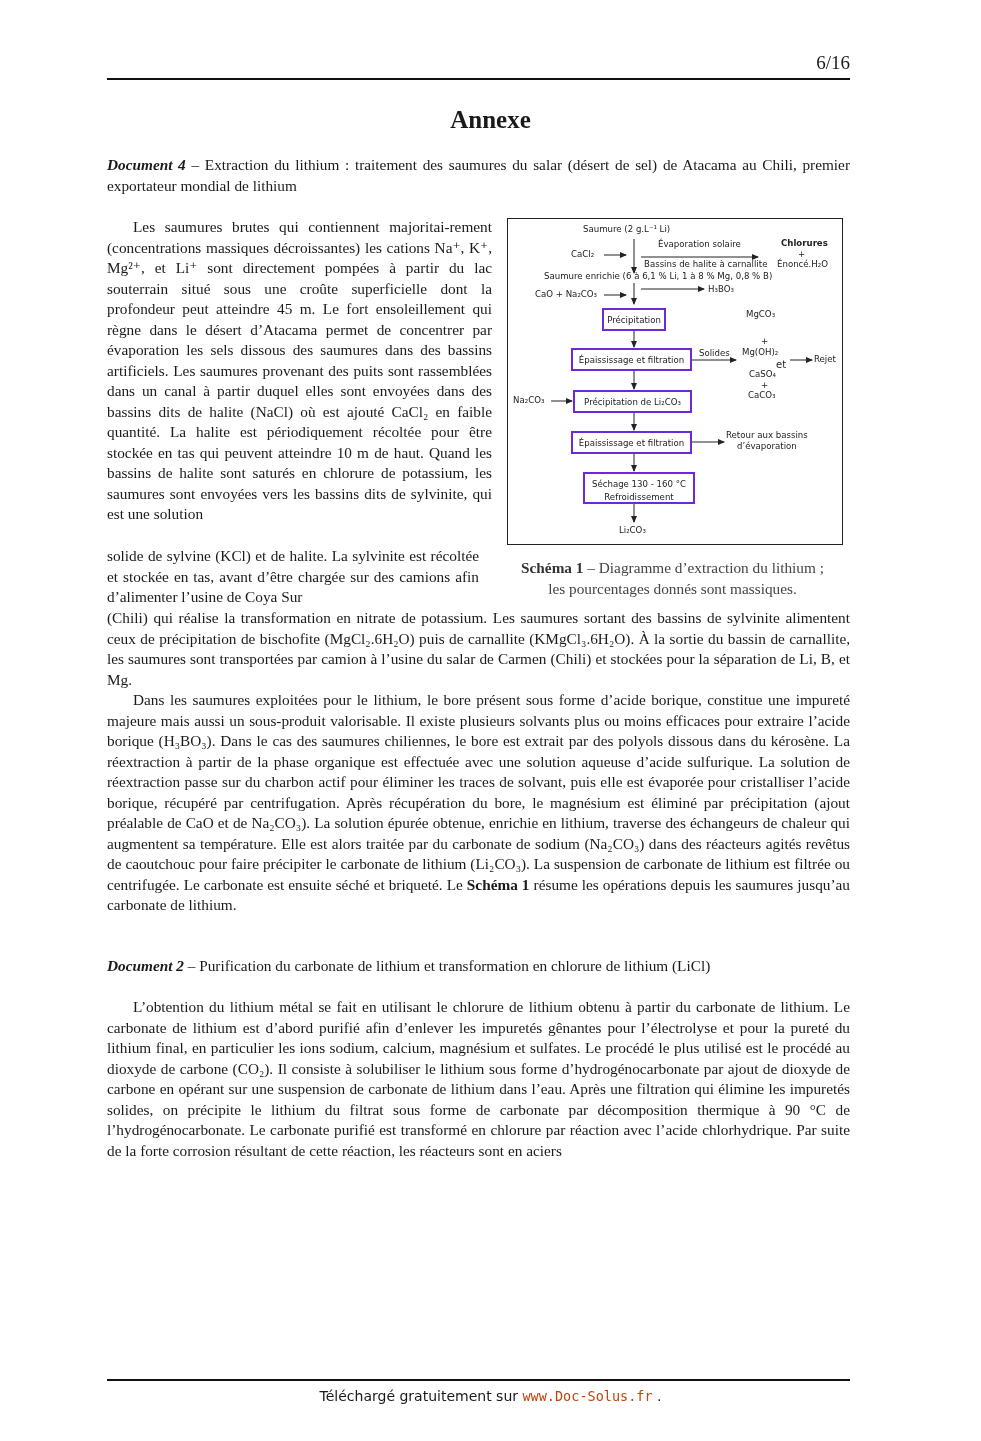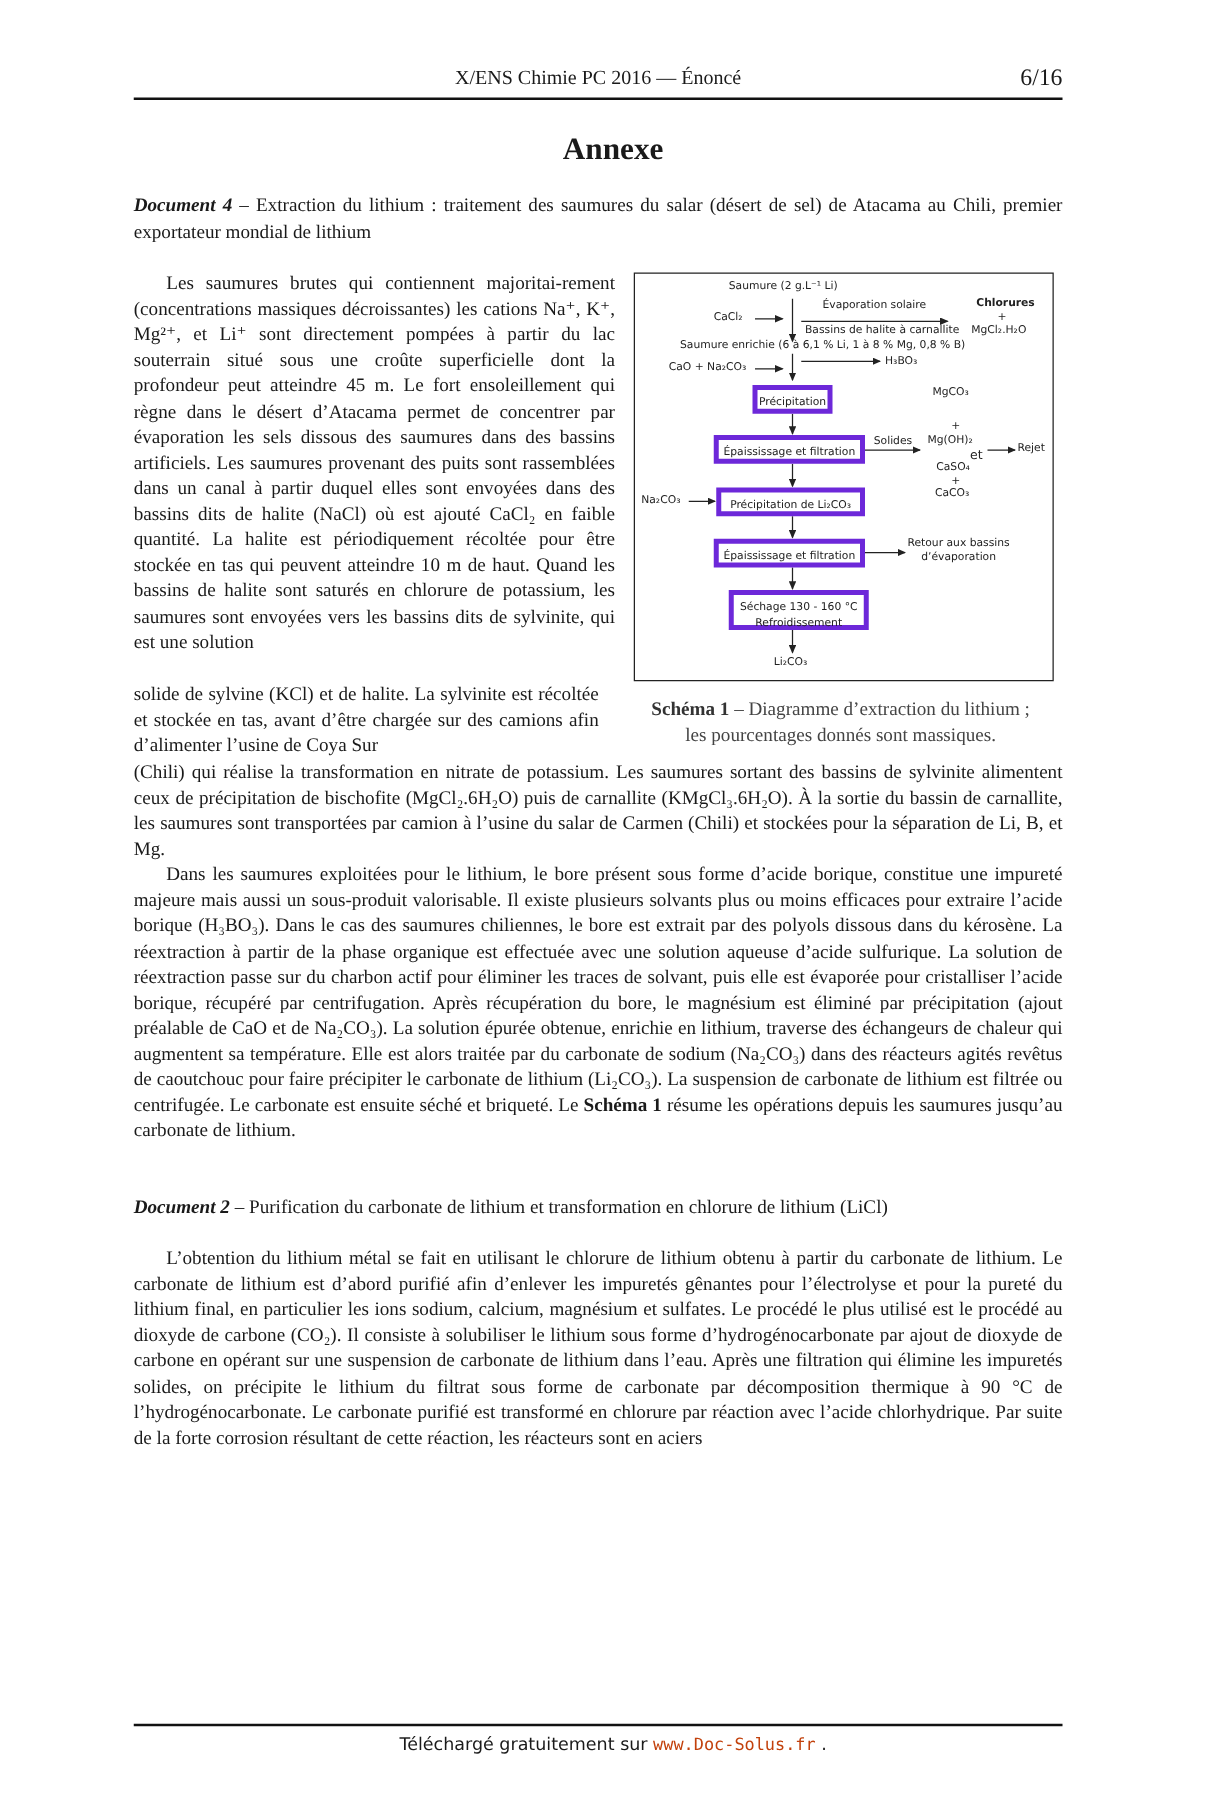--- a/index.html
+++ b/index.html
@@ -10,33 +10,32 @@
   .header-page { position:absolute; right:0; top:0; font-size:19px; }
   .annexe-title { position:absolute; left:0; width:981px; top:106px; text-align:center; font-weight:bold; font-size:25px; }
   .para { position:absolute; left:107px; width:743px; font-size:15.3px; line-height:20.5px; text-align:justify; }
   .doc-head b { font-style:italic; }
   .col-text { position:absolute; left:107px; width:385px; font-size:15.3px; line-height:20.5px; text-align:justify; text-indent:26px; }
   .col-text2 { position:absolute; left:107px; width:372px; font-size:15.3px; line-height:20.5px; text-align:justify; }
   .indent { text-indent:26px; }
   .schema { position:absolute; left:507px; top:218px; width:336px; height:327px; border:1px solid #222; box-sizing:border-box;
             font-family:"DejaVu Sans", "Liberation Sans", sans-serif; font-size:8.6px; color:#222; }
   .schema .t { position:absolute; white-space:nowrap; }
-  .schema .box { position:absolute; border:4px solid #6d28d9; box-sizing:border-box; text-align:center; background:#fff; }
+  .schema .box { position:absolute; border:2px solid #6d28d9; box-sizing:border-box; text-align:center; background:#fff; }
   .schema svg { position:absolute; left:0; top:0; }
   .caption { position:absolute; left:490px; width:365px; top:557px; text-align:center; font-size:15.3px; line-height:21px; color:#444; }
   .caption b { color:#333; }
   .footer-rule { position:absolute; left:107px; top:1379px; width:743px; border-top:2px solid #111; }
   .footer { position:absolute; left:0; width:981px; top:1388px; text-align:center; font-family:"DejaVu Sans", sans-serif; font-size:14px; }
   .footer .link { font-family:"DejaVu Sans Mono", monospace; color:#c2410c; font-size:13.5px; }
 </style>
 </head>
 <body>
 
 <div class="page-header">
-  <div class="header-title">X/ENS Chimie PC 2016 — Énoncé</div>
   <div class="header-page">6/16</div>
 </div>
 
 <div class="annexe-title">Annexe</div>
 
 <div class="para doc-head" style="top:155px;"><b>Document 4</b><span> – Extraction du lithium : traitement des saumures du salar (désert de sel) de Atacama au Chili, premier exportateur mondial de lithium</span></div>
 
 <div class="col-text" style="top:217px;">Les saumures brutes qui contiennent majoritai-rement (concentrations massiques décroissantes) les cations Na⁺, K⁺, Mg²⁺, et Li⁺ sont directement pompées à partir du lac souterrain situé sous une croûte superficielle dont la profondeur peut atteindre 45 m. Le fort ensoleillement qui règne dans le désert d’Atacama permet de concentrer par évaporation les sels dissous des saumures dans des bassins artificiels. Les saumures provenant des puits sont rassemblées dans un canal à partir duquel elles sont envoyées dans des bassins dits de halite (NaCl) où est ajouté CaCl₂ en faible quantité. La halite est périodiquement récoltée pour être stockée en tas qui peuvent atteindre 10 m de haut. Quand les bassins de halite sont saturés en chlorure de potassium, les saumures sont envoyées vers les bassins dits de sylvinite, qui est une solution</div>
 <div class="col-text2" style="top:546px;">solide de sylvine (KCl) et de halite. La sylvinite est récoltée et stockée en tas, avant d’être chargée sur des camions afin d’alimenter l’usine de Coya Sur</div>
 
@@ -64,21 +63,21 @@
       <line x1="126" y1="234" x2="126" y2="252" marker-end="url(#ah)"></line>
       <line x1="126" y1="285" x2="126" y2="303" marker-end="url(#ah)"></line>
     </g>
   </svg>
   <div class="t" style="left:75px;top:5px;">Saumure (2 g.L⁻¹ Li)</div>
   <div class="t" style="left:63px;top:30px;">CaCl₂</div>
   <div class="t" style="left:150px;top:20px;">Évaporation solaire</div>
   <div class="t" style="left:136px;top:40px;">Bassins de halite à carnallite</div>
   <div class="t" style="left:273px;top:19px;font-weight:bold;">Chlorures</div>
   <div class="t" style="left:290px;top:30px;">+</div>
-  <div class="t" style="left:269px;top:40px;">MgCl₂.H₂O</div>
+  <div class="t" style="left:269px;top:40px;">Énoncé.H₂O</div>
   <div class="t" style="left:36px;top:52px;">Saumure enrichie (6 à 6,1 % Li, 1 à 8 % Mg, 0,8 % B)</div>
   <div class="t" style="left:27px;top:70px;">CaO + Na₂CO₃</div>
   <div class="t" style="left:200px;top:65px;">H₃BO₃</div>
   <div class="box" style="left:94px;top:89px;width:64px;height:23px;line-height:21px;">Précipitation</div>
   <div class="box" style="left:63px;top:129px;width:121px;height:23px;line-height:21px;">Épaississage et filtration</div>
   <div class="t" style="left:191px;top:129px;">Solides</div>
   <div class="t" style="left:238px;top:90px;">MgCO₃</div>
   <div class="t" style="left:253px;top:117px;">+</div>
   <div class="t" style="left:234px;top:128px;">Mg(OH)₂</div>
   <div class="t" style="left:268px;top:140px;font-size:10px;">et</div>

